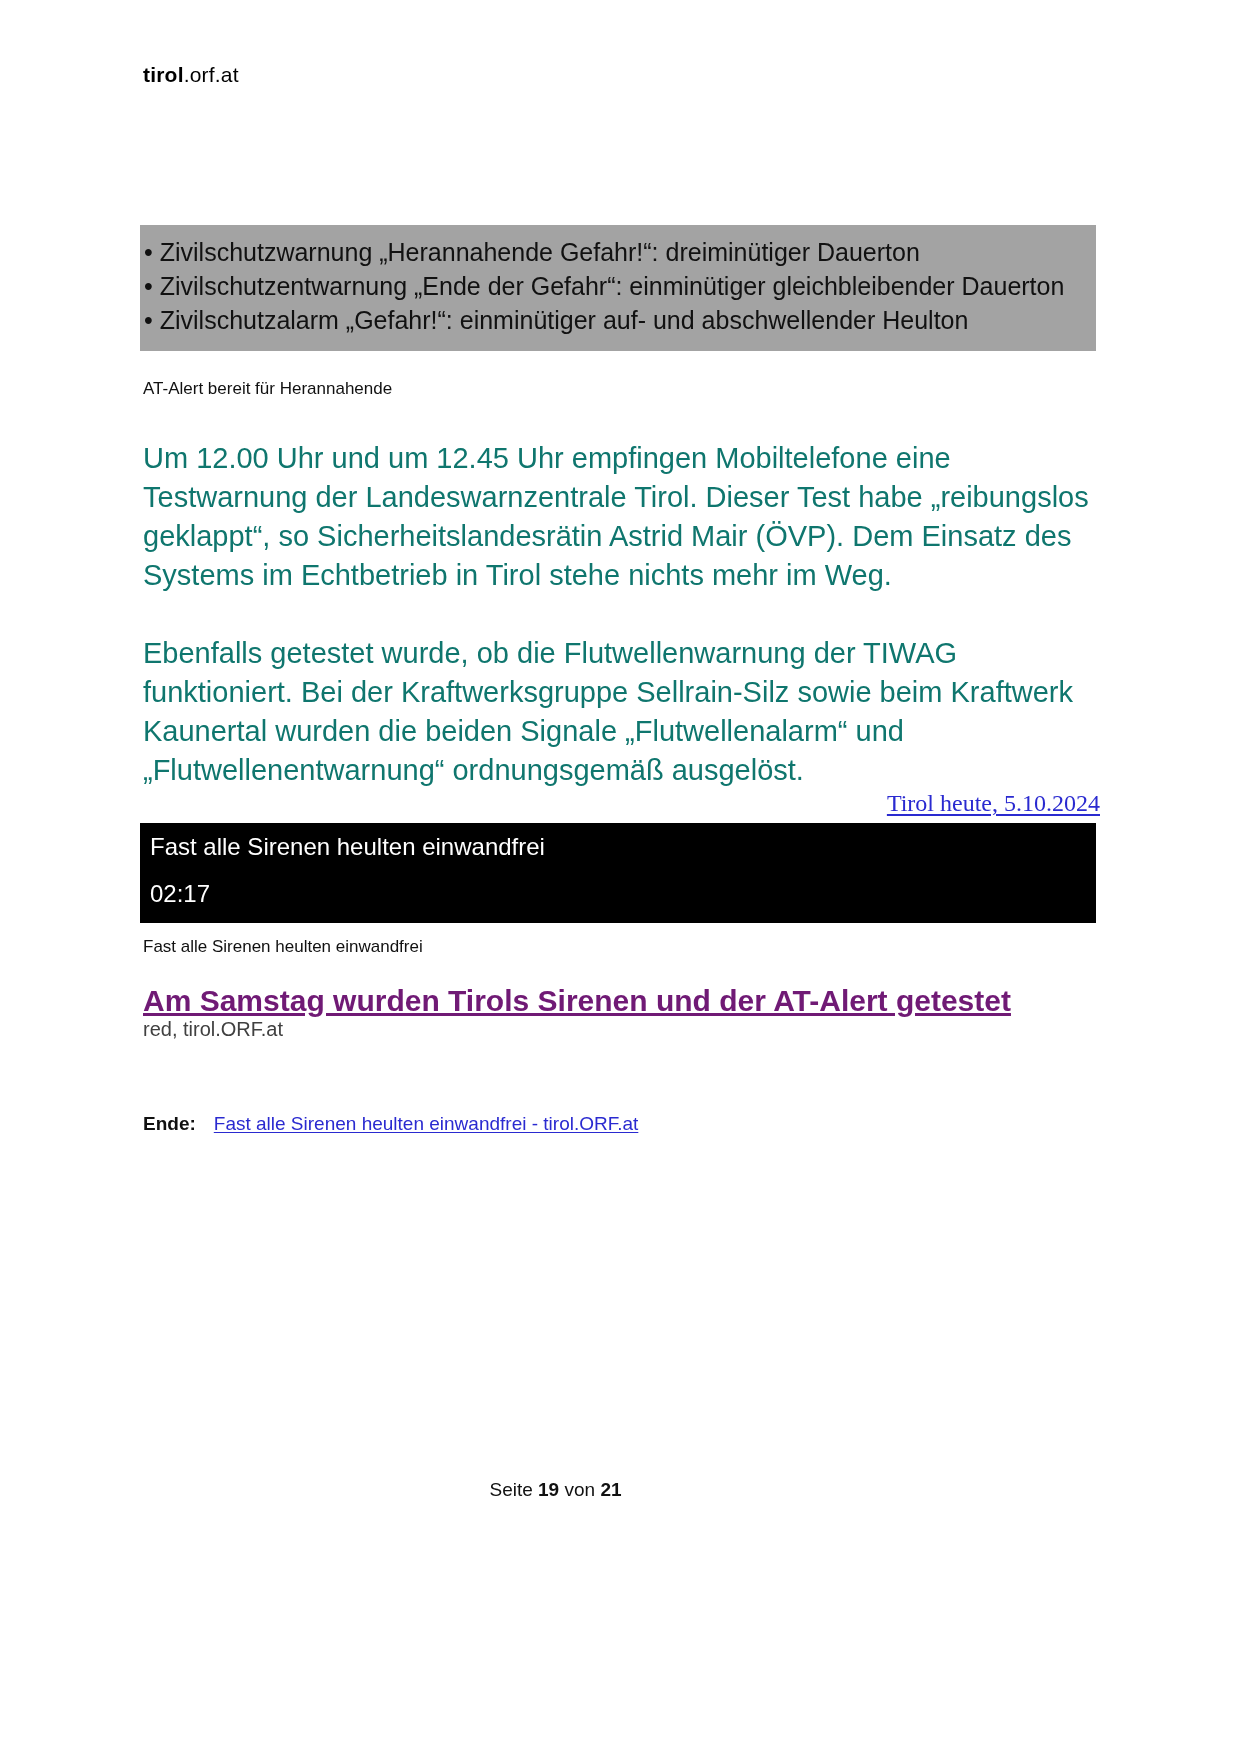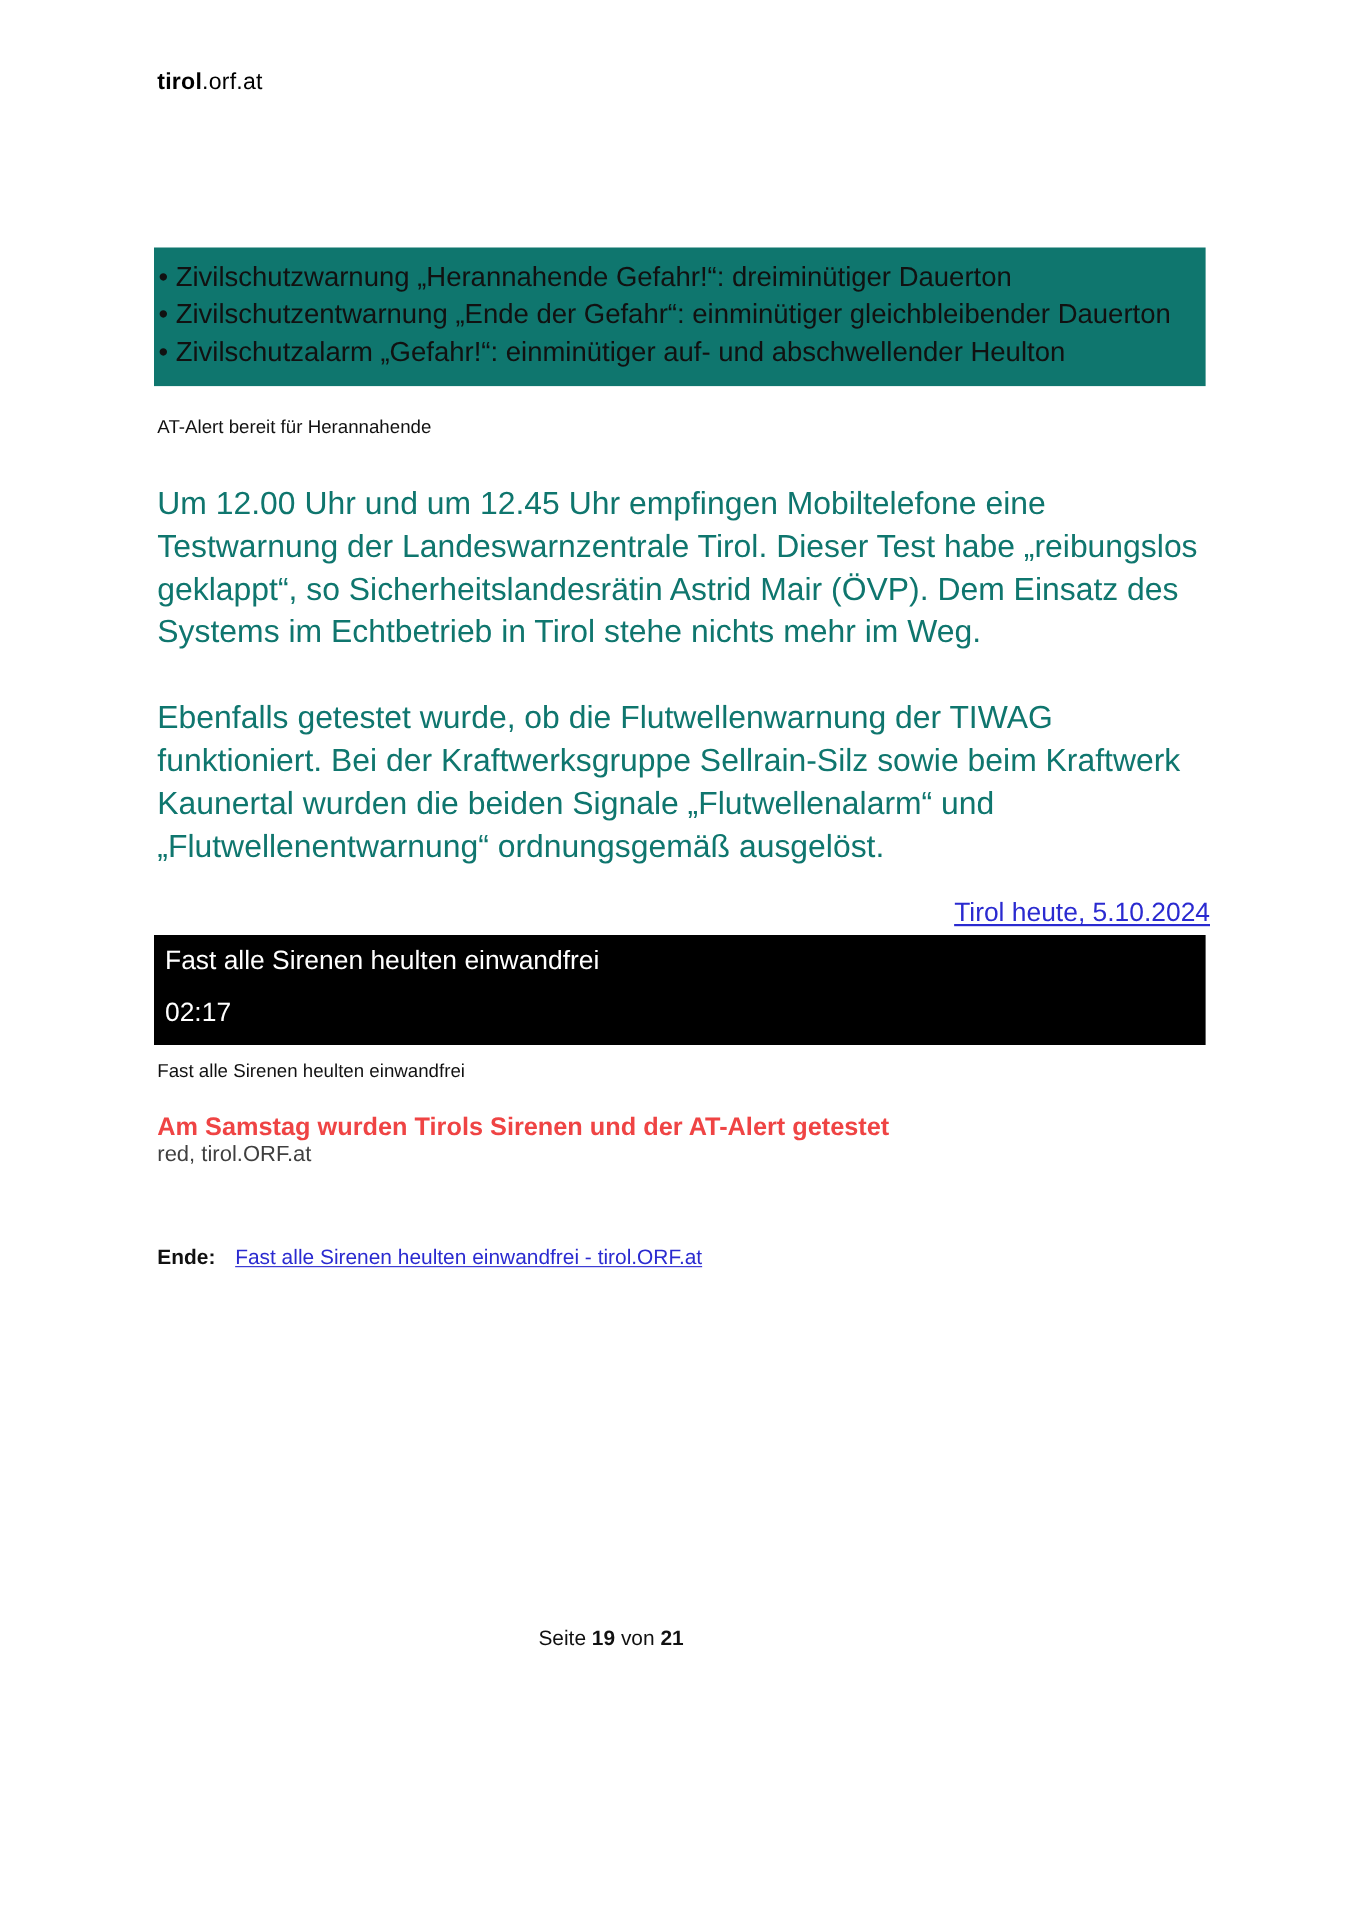--- a/index.html
+++ b/index.html
@@ -37,21 +37,21 @@
   }
 
   .content {
     position: absolute;
     left: 143px;
     top: 225px;
     width: 957px;
   }
 
   .bullet-block {
-    background: #0f766e;
+    background: #a3a3a3;
     padding: 10px 10px 14px 4px;
     font-size: 25px;
     line-height: 1.36;
     color: #111;
     box-sizing: border-box;
     width: 956px;
     margin-left: -3px;
   }
   .bullet-line {
     white-space: normal;
@@ -64,23 +64,23 @@
   }
 
   .para {
     font-size: 29px;
     line-height: 1.34;
     margin-top: 40px;
     color: #0f766e;
   }
 
   .credit-line {
-    margin-top: 26px;
     text-align: right;
     font-size: 24px;
+    font-family: Liberation Serif, serif;
   }
   .credit-line a {
     color: #2a2ad0;
     text-decoration: underline;
     text-underline-offset: 3px;
   }
 
   .video-box {
     margin-top: 6px;
     background: #000000;
@@ -103,24 +103,25 @@
     top: 57px;
   }
 
   .caption-small {
     font-size: 17px;
     margin-top: 14px;
     color: #111;
   }
 
   .caption-bold {
-    font-size: 23px;
+    font-size: 30px;
     font-weight: bold;
     margin-top: 27px;
-    color: #ef4444;
+    color: #701a75;
+    text-decoration: underline;
   }
 
   .byline {
     font-size: 20px;
     color: #404040;
   }
 
   .link-row {
     margin-top: 72px;
     font-size: 19px;

